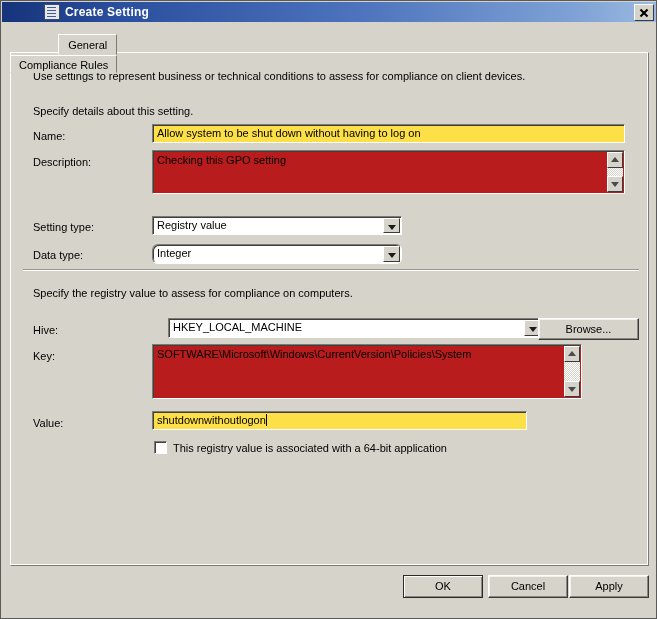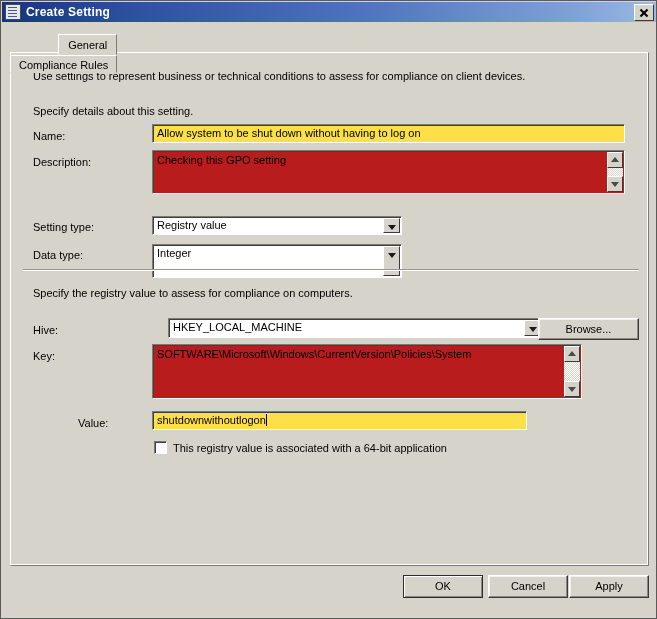--- a/index.html
+++ b/index.html
@@ -27,20 +27,21 @@
   .titlebar {
     position: absolute;
     left: 1px;
     top: 1px;
     width: 655px;
     height: 20px;
     background: linear-gradient(to right, #16337b 0%, #2a4f9e 18%, #4d74bd 55%, #7fa3d6 88%, #9cb9e2 100%);
     display: flex;
     align-items: center;
     box-sizing: border-box;
+    padding-left: 39px;
   }
   .title-icon {
     width: 16px;
     height: 16px;
     margin-left: 3px;
     margin-right: 5px;
     flex: none;
     background: #e8e8e8;
     border: 1px solid #3c4a63;
     box-sizing: border-box;
@@ -363,21 +364,21 @@
       </div>
     </div>
 
     <div class="field-label" style="left:22px; top:168px;">Setting type:</div>
     <div class="combo" style="left:141px; top:163px; width:250px; height:19px;padding-left:23px;">
       <span class="combo-text">Registry value</span>
       <span class="combo-arrow"></span>
     </div>
 
     <div class="field-label" style="left:22px; top:196px;">Data type:</div>
-    <div class="combo" style="left:141px; top:191px; width:250px; height:34px;">
+    <div class="combo" style="left:141px; top:191px; width:250px; height:20px;border-radius:6px;">
       <span class="combo-text">Integer</span>
       <span class="combo-arrow"></span>
     </div>
 
     <div class="separator" style="left:12px; top:216px; width:616px;"></div>
 
     <div class="static-text" style="left:22px; top:234px;">Specify the registry value to assess for compliance on computers.</div>
 
     <div class="field-label" style="left:22px; top:271px;">Hive:</div>
     <div class="combo" style="left:141px; top:265px; width:375px; height:20px;margin-left:16px;">
@@ -388,21 +389,21 @@
 
     <div class="field-label" style="left:22px; top:297px;">Key:</div>
     <div class="textarea" style="left:141px; top:291px; width:430px; height:55px;">
       <span>SOFTWARE\Microsoft\Windows\CurrentVersion\Policies\System</span>
       <div class="scroll-v">
         <div class="scroll-arrow up"></div>
         <div class="scroll-arrow down"></div>
       </div>
     </div>
 
-    <div class="field-label" style="left:22px; top:364px;margin-left:45px;">Value:</div>
+    <div class="field-label" style="left:22px; top:364px;">Value:</div>
     <div class="textbox" style="left:141px; top:358px; width:375px; height:19px;">
       <span>shutdownwithoutlogon</span><span class="caret"></span>
     </div>
 
     <div class="checkbox-row" style="left:143px; top:388px;">
       <span class="checkbox-box"></span>
       <span class="checkbox-label">This registry value is associated with a 64-bit application</span>
     </div>
 
   </div>

